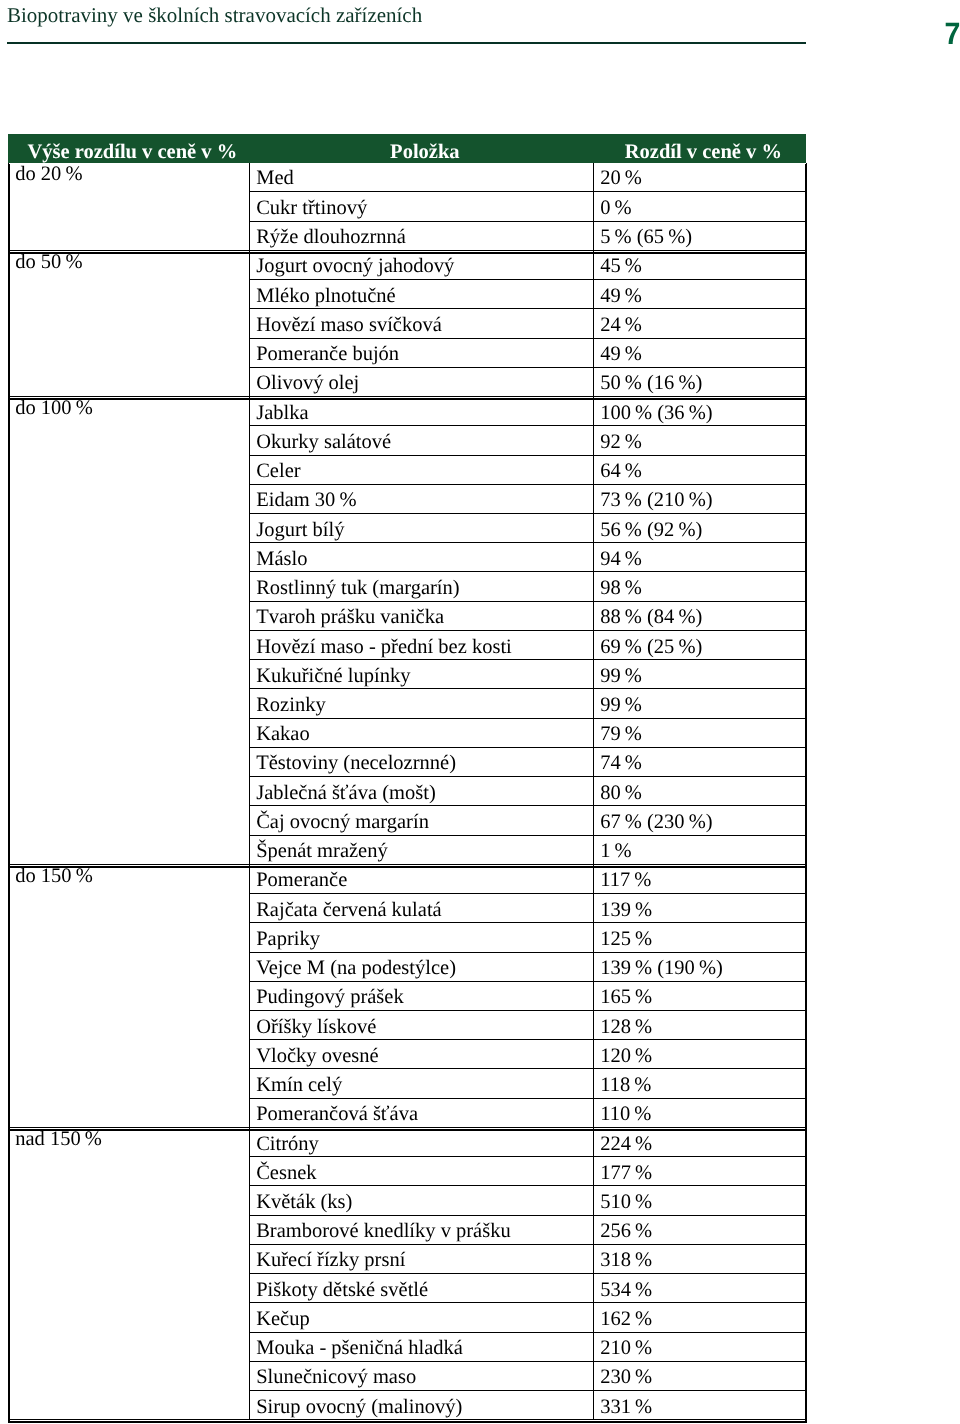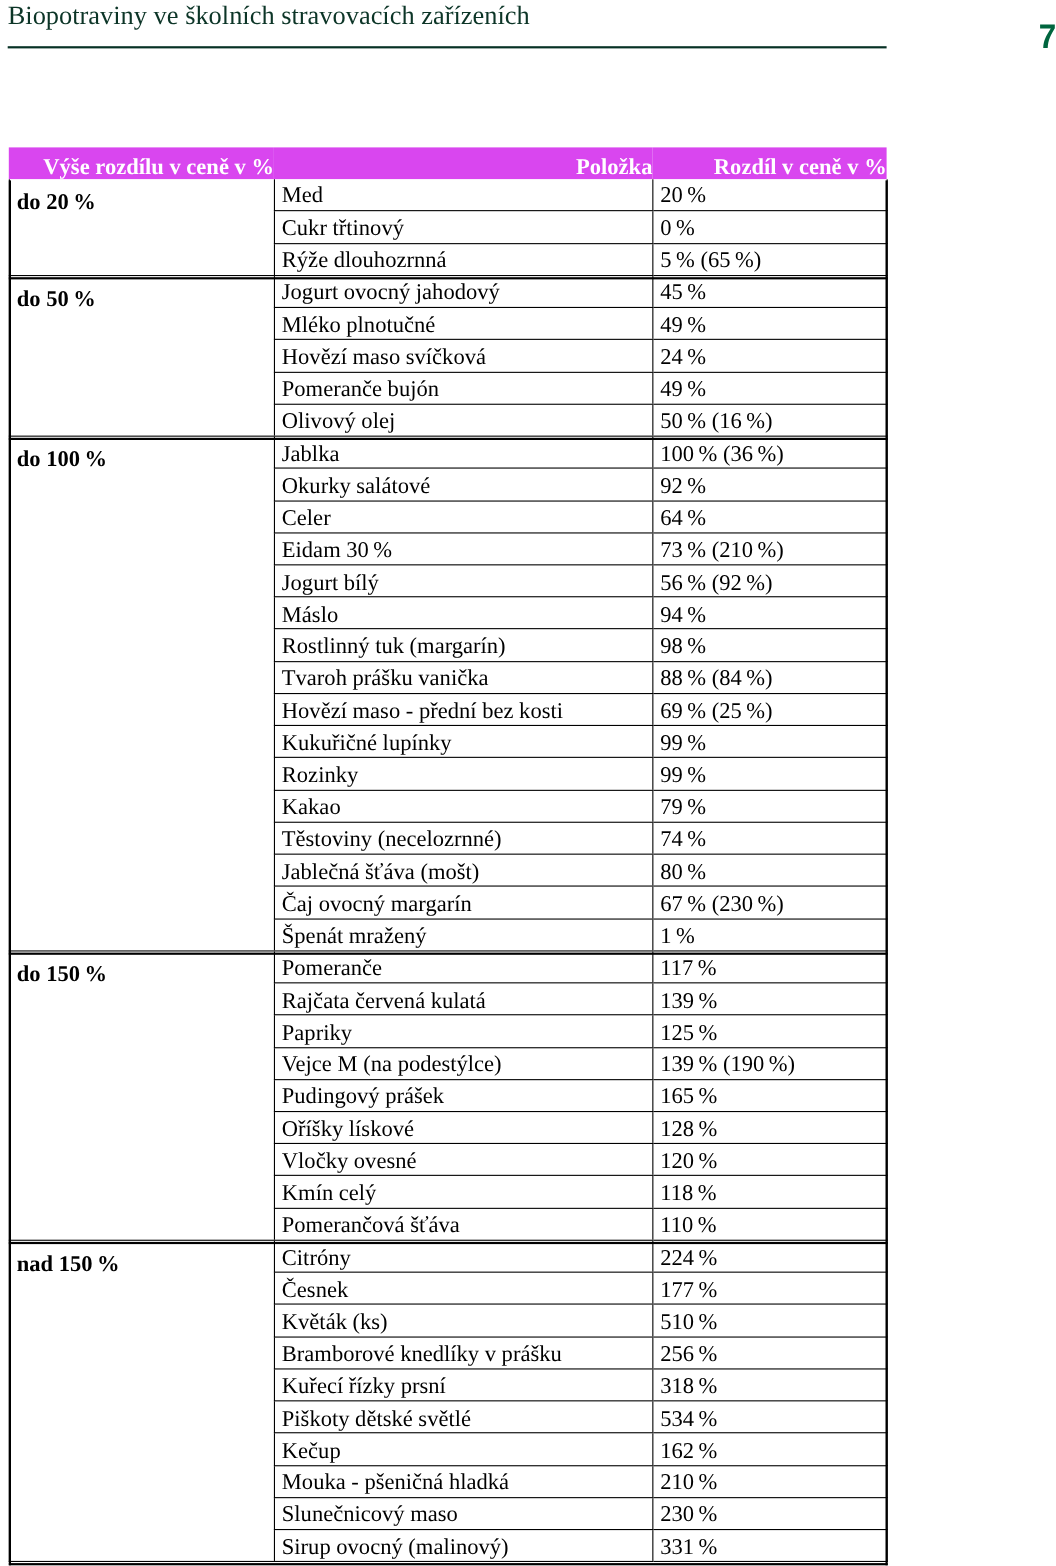--- a/index.html
+++ b/index.html
@@ -21,21 +21,21 @@
     position: absolute;
     inset: 0;
     transform: translateZ(0);
   }
   
   .runhead {
     position: absolute;
     left: 7px;
     top: 2px;
     font-family: "Liberation Serif", serif;
-    font-size: 24px;
+    font-size: 21px;
     line-height: 26px;
     color: #0c3527;
     white-space: nowrap;
   }
   .runrule {
     position: absolute;
     left: 7px;
     top: 41.5px;
     width: 798.5px;
     height: 2.2px;
@@ -67,24 +67,24 @@
     table-layout: fixed;
     width: 798px;
     font-family: "Liberation Serif", serif;
     font-size: 20.5px;
   }
   table.pricetable col.c1 { width: 241px; }
   table.pricetable col.c2 { width: 344px; }
   table.pricetable col.c3 { width: 213px; }
 
   table.pricetable th {
-    background: #d946ef;
+    background: #14532d;
     color: #ffffff;
     font-weight: bold;
-    text-align: right;
+    text-align: center;
     box-sizing: border-box;
     padding: 8px 0 0 7.5px;
     height: 14px;
     font-size: 20.5px;
     line-height: 20.5px;
     vertical-align: top;
     border: none;
   }
   table.pricetable td {
     box-sizing: border-box;
@@ -105,21 +105,21 @@
   }
   .tbl-frame-l { left: 0.2px; }
   .tbl-frame-r { left: 797.6px; }
   .grouprule {
     position: absolute;
     left: 0.2px;
     width: 799.6px;
     height: 2.1px;
     background: #000;
   }
-  table.pricetable td.grp { vertical-align: top; padding-top: 11px; font-weight: bold; }
+  table.pricetable td.grp { vertical-align: top; padding-top: 1px; }
 </style>
 </head>
 <body>
 
 <div class="page">
   <div class="runhead">Biopotraviny ve školních stravovacích zařízeních</div>
   <div class="runrule"></div>
   <div class="pagenum">7</div>
 
   <div class="tbl-wrap">

